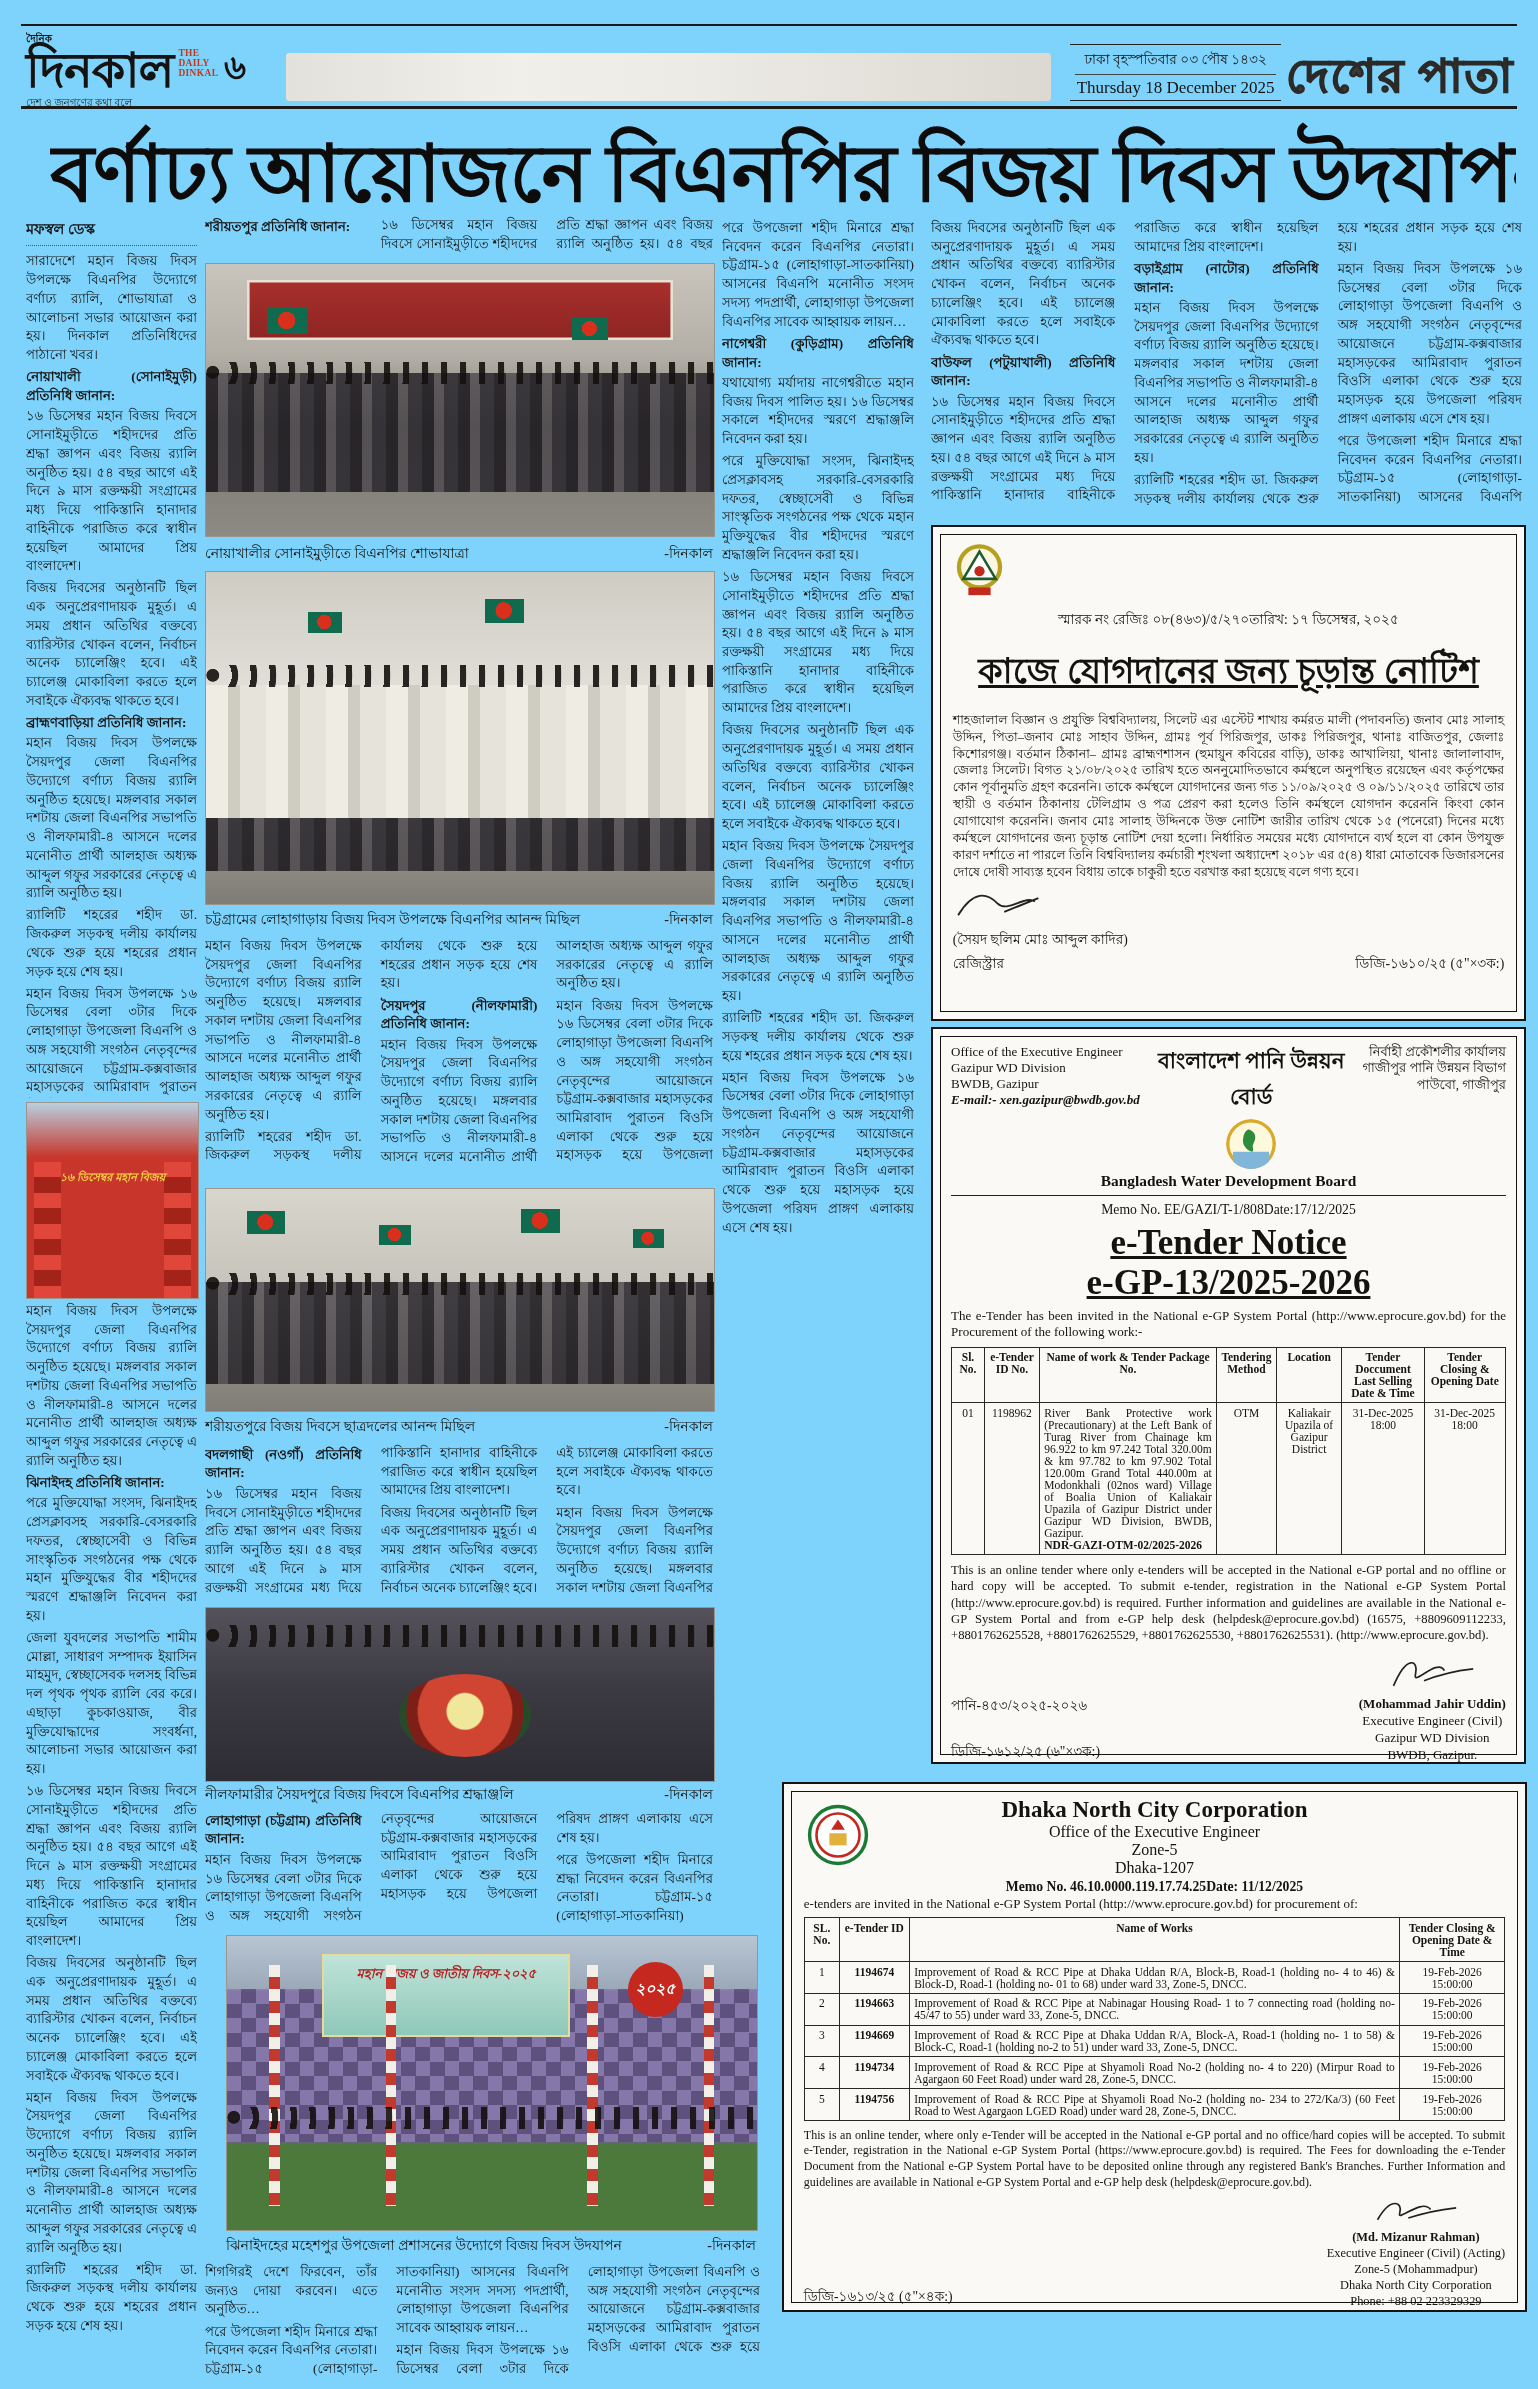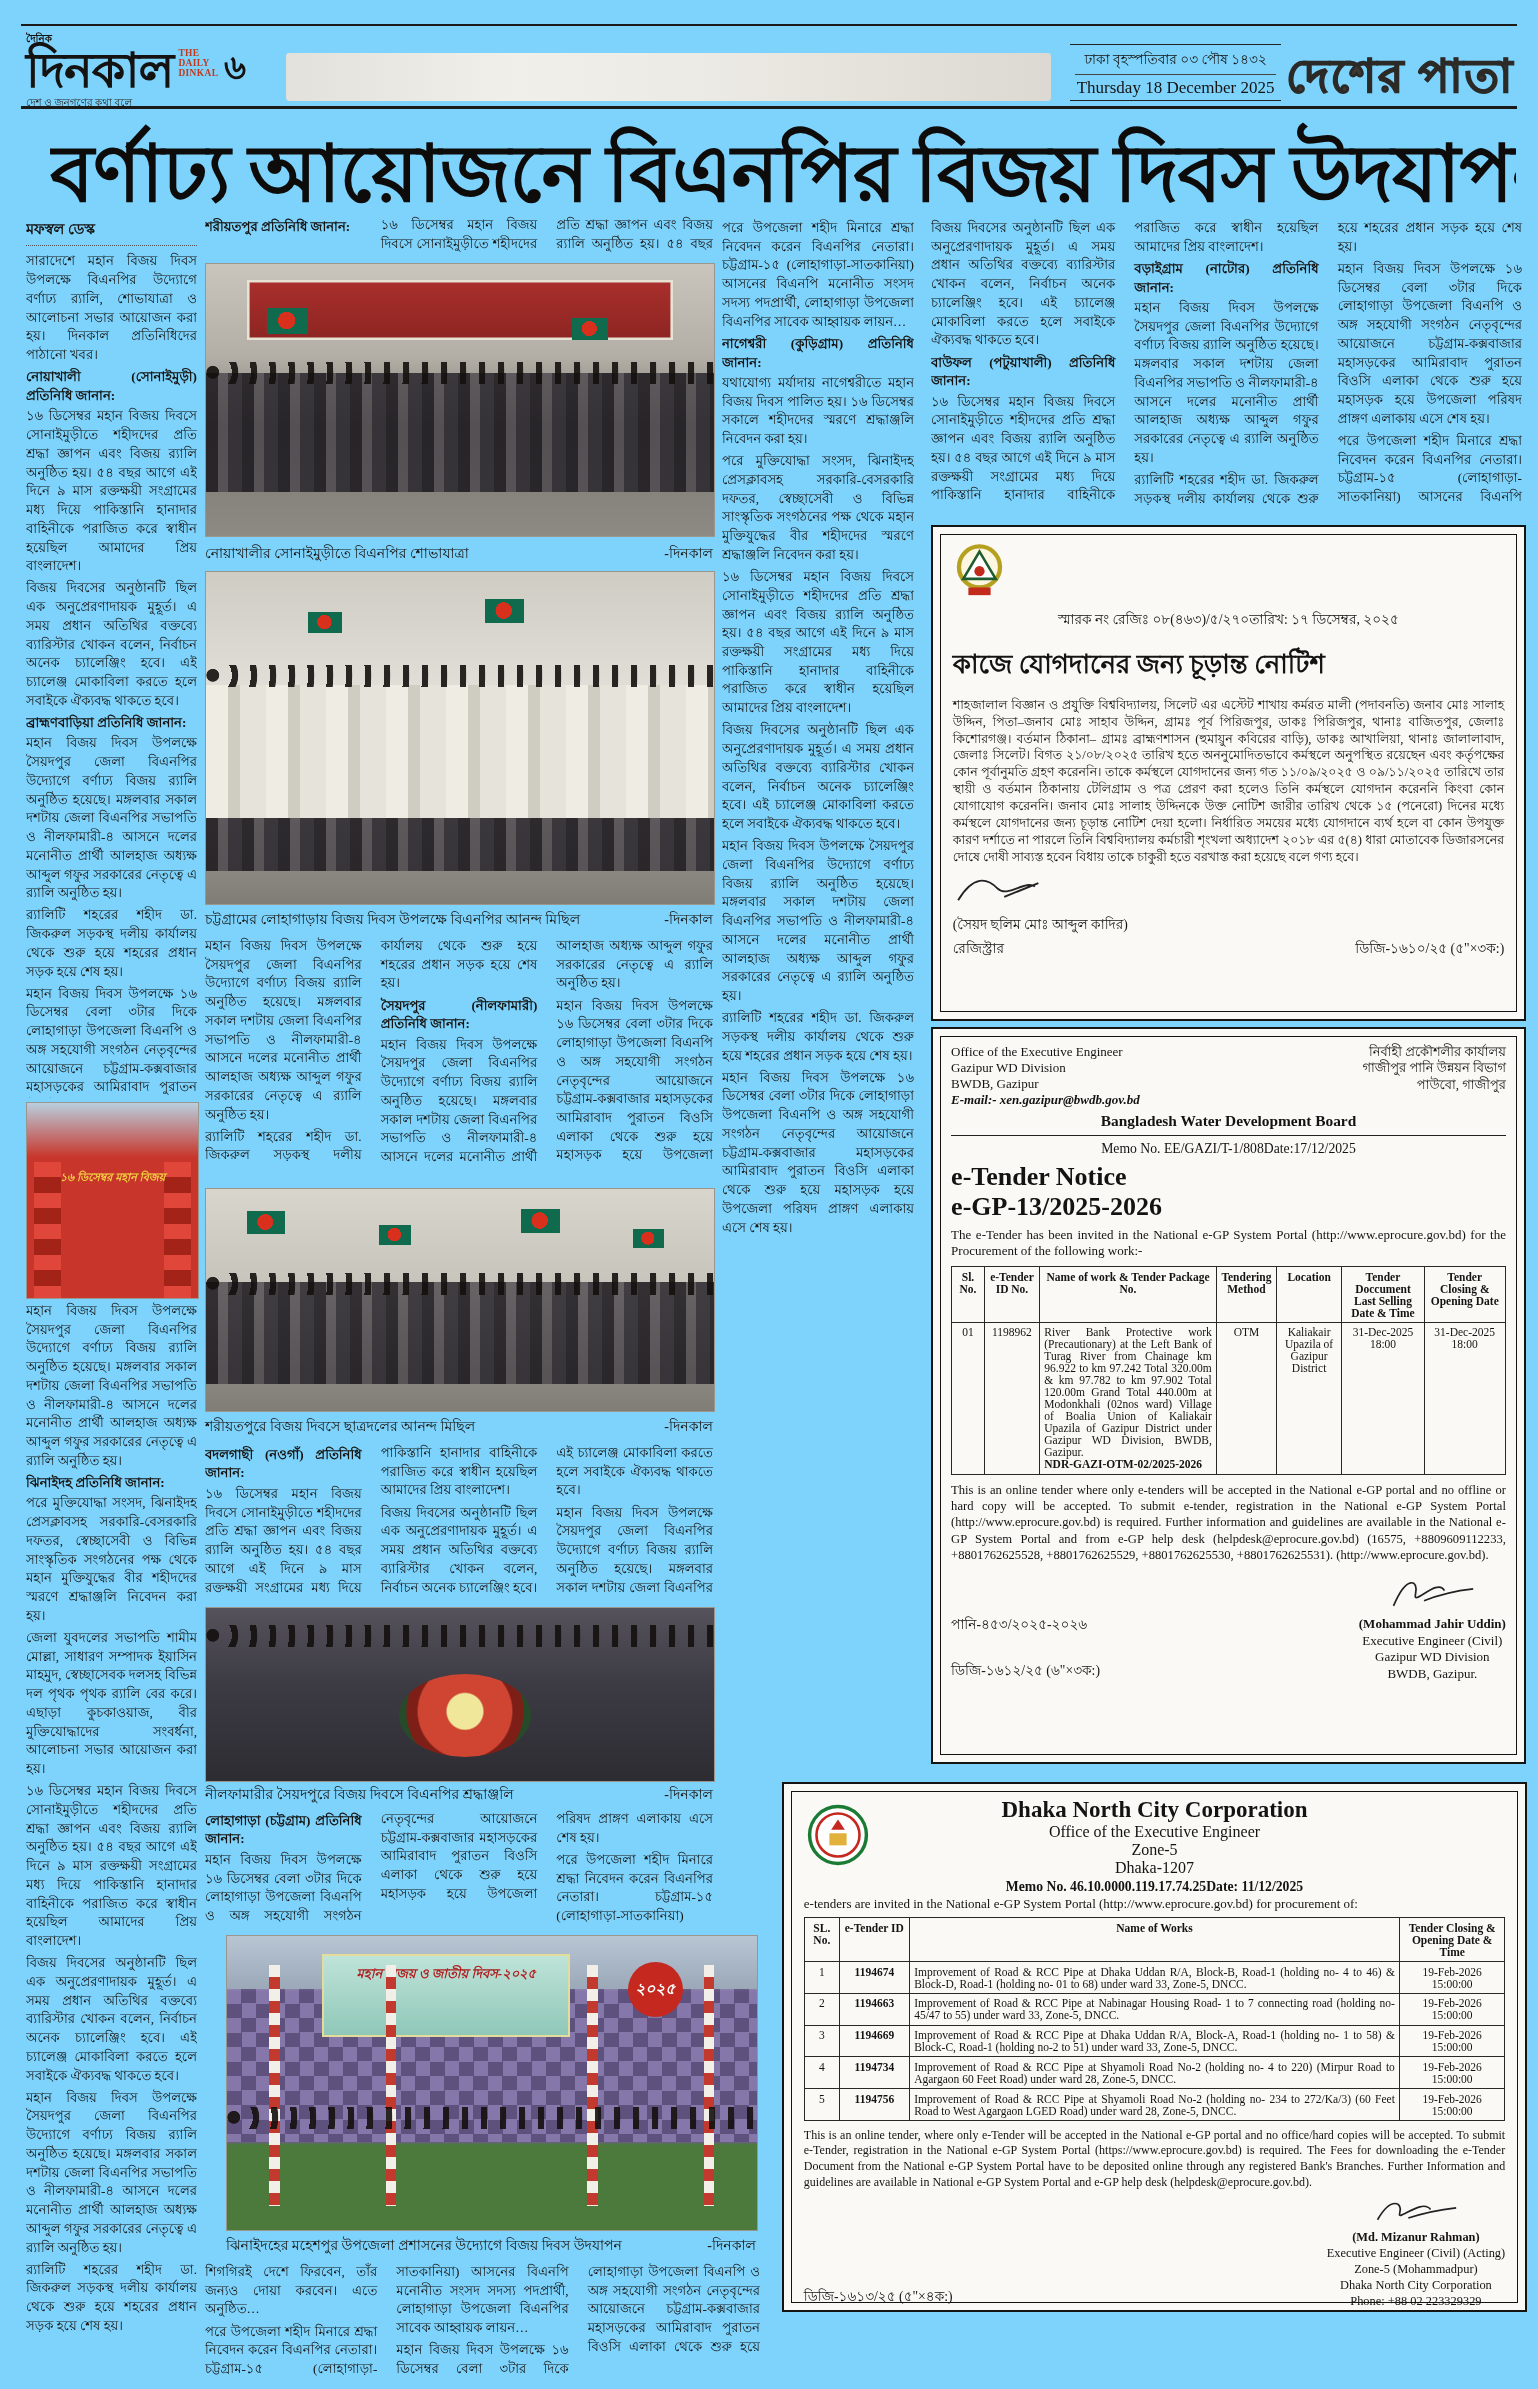--- a/index.html
+++ b/index.html
@@ -55,21 +55,21 @@
      color:#fff;font-weight:bold;font-size:15.4px;display:flex;align-items:center;justify-content:center;}
   .ph6{background:linear-gradient(180deg,#b9cfdf 0%,#c8352a 28% 100%);}
   .gate-col{position:absolute;top:30%;width:16%;height:70%;background:repeating-linear-gradient(180deg,#e0463a 0 15.4px,#a32318 15.4px 31px);}
   .gate-text{position:absolute;left:0;right:0;top:34%;text-align:center;color:#f4d243;font-weight:bold;font-size:11px;}
   
   .notice{position:absolute;background:#faf9f5;border:2.6px solid #161412;}
   .n-inner{position:absolute;inset:6.8px;border:0.9px solid #161412;padding:8.5px 12px;box-sizing:border-box;}
   .sust-head{display:flex;align-items:center;gap:12px;}
   .sust-title{font-size:26px;font-weight:900;flex:1;text-align:center;}
   .memo-row{display:flex;justify-content:center;font-size:13.7px;margin-top:12px;}
-  .big-title{font-size:26px;font-weight:900;text-align:left;margin:12px 0 8.5px;}
+  .big-title{font-size:35px;font-weight:900;text-align:center;text-decoration:underline;margin:12px 0 8.5px;}
   .sust-body{font-size:12.5px;line-height:1.35;text-align:justify;}
   .dg-line{font-size:13.7px;}
   .bwdb-head{display:flex;justify-content:space-between;gap:8.5px;}
   .bwdb-en{font-size:13px;line-height:1.25;}
   .bwdb-bn-title{font-size:21.4px;font-weight:900;text-align:center;}
   .bwdb-bn-right{font-size:13px;text-align:right;line-height:1.3;}
   .bwdb-board{font-size:15.4px;font-weight:bold;text-align:center;margin-top:3.4px;}
   .hr{border-top:1.7px solid #222;margin:5.1px 0;}
   table{border-collapse:collapse;width:100%;}
   .ntable th,.ntable td{border:1.3px solid #2a2825;padding:3.4px 4.3px;vertical-align:top;}
@@ -276,20 +276,28 @@
 
 <div class="notice" style="left:931px;top:1027px;width:591px;height:733px">
   <div class="n-inner" style="padding:6.8px 10.3px">
     <div class="bwdb-head">
       <div class="bwdb-en">
         <div>Office of the Executive Engineer</div>
         <div>Gazipur WD Division</div>
         <div>BWDB, Gazipur</div>
         <div style="font-style:italic;font-weight:bold">E-mail:- xen.gazipur@bwdb.gov.bd</div>
       </div>
+      <div style="text-align:center;flex:1">
+        <div class="bwdb-bn-title">বাংলাদেশ পানি উন্নয়ন বোর্ড</div>
+        <svg class="logo-circ" style="margin:3.4px auto 0" width="50" height="50" viewBox="0 0 58 58">
+          <circle cx="29" cy="29" r="27" fill="#fef8dd" stroke="#d9a92c" stroke-width="4"></circle>
+          <path d="M8 38 h42 v8 a21 21 0 0 1 -42 0 z" fill="#7fb6d9"></path>
+          <path d="M26 12 c 8 2, 10 10, 6 16 c -3 5, 2 8, -2 10 c -6 -2, -12 -8, -10 -16 c1 -6, 3 -8, 6 -10 z" fill="#2e8b3a"></path>
+        </svg>
+      </div>
       <div class="bwdb-bn-right">
         <div>নির্বাহী প্রকৌশলীর কার্যালয়</div>
         <div>গাজীপুর পানি উন্নয়ন বিভাগ</div>
         <div>পাউবো, গাজীপুর</div>
       </div>
     </div>
     <div class="bwdb-board">Bangladesh Water Development Board</div>
     <div class="hr"></div>
     <div class="memo-row" style="margin-top:1.7px">
       <span>Memo No. EE/GAZI/T-1/808</span>

